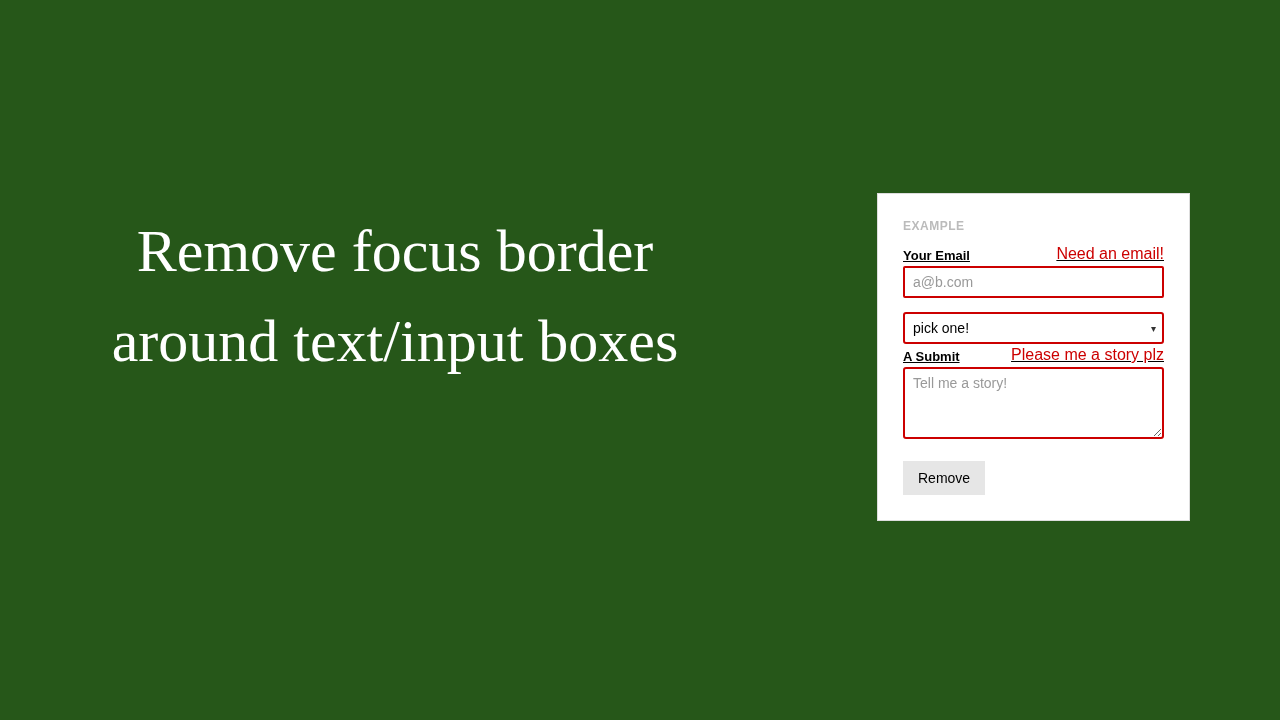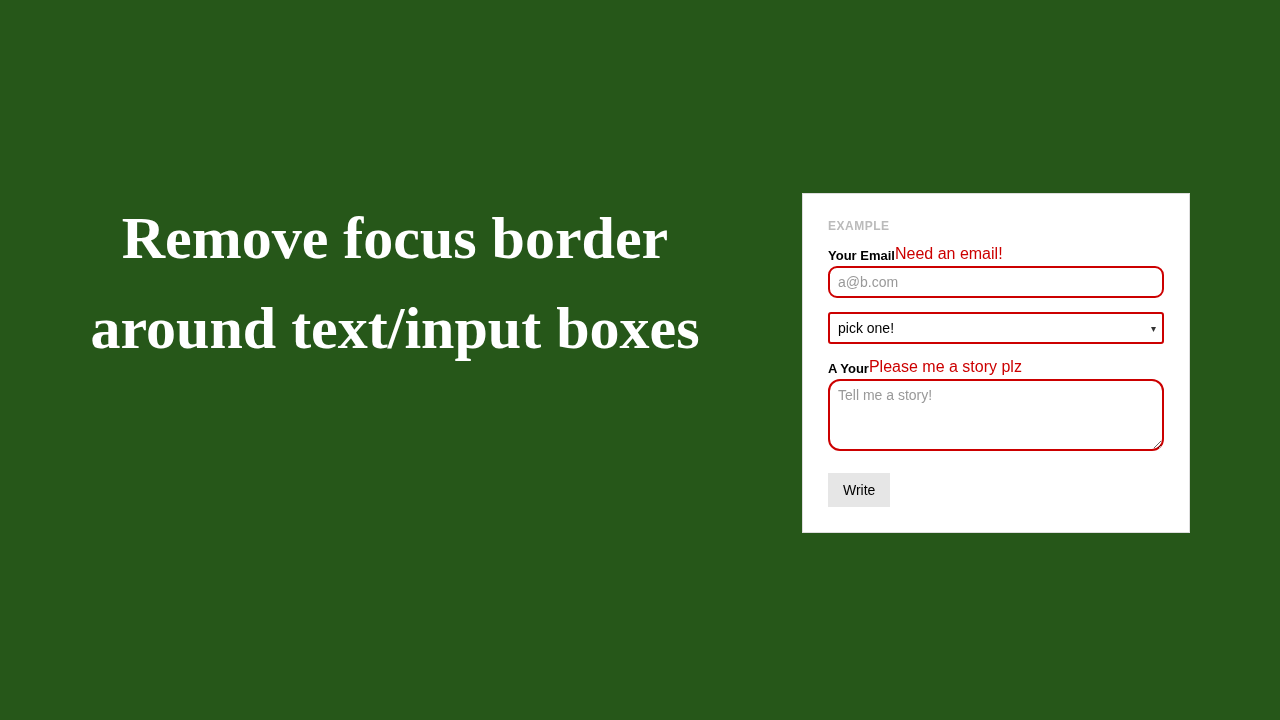--- a/index.html
+++ b/index.html
@@ -11,79 +11,80 @@
       width: 1280px;
       height: 720px;
       background: #265719;
       position: relative;
       font-family: Georgia, 'Times New Roman', serif;
       overflow: hidden;
     }
     .title {
       position: absolute;
       left: 75px;
-      top: 193px;
+      top: 206px;
       width: 640px;
       color: #ffffff;
       font-size: 60px;
       line-height: 1.5;
       text-align: center;
-      font-weight: 700;
+      font-weight: 400;
     }
     .form-card {
       position: absolute;
       right: 90px;
       top: 193px;
-      width: 388px;
+      width: 313px;
       background: #ffffff;
       border: 1px solid #ddd;
       padding: 25px;
       font-family: Arial, Helvetica, sans-serif;
     }
     .form-header {
       color: #bbb;
       font-size: 12px;
       font-weight: bold;
       letter-spacing: 0.5px;
       margin-bottom: 12px;
     }
     .field-row {
       display: flex;
-      justify-content: flex-start;
+      justify-content: space-between;
       align-items: flex-end;
       margin-bottom: 3px;
+      text-decoration: underline;
     }
     .field-label {
       color: #000;
       font-size: 13px;
       font-weight: bold;
     }
     .field-error {
       color: #c00;
       font-size: 16px;
       font-weight: normal;
     }
     .field-input {
       width: 100%;
       border: 2px solid #c00;
-      border-radius: 9px;
+      border-radius: 2px;
       padding: 6px 8px;
       font-size: 14px;
       font-family: Arial, Helvetica, sans-serif;
       color: #000;
       background: #fff;
       outline: none;
       margin-bottom: 14px;
     }
     .field-input::placeholder {
       color: #999;
     }
     .select-wrap {
       position: relative;
-      margin-bottom: 14px;
+      margin-bottom: 2px;
     }
     .field-select {
       width: 100%;
       border: 2px solid #c00;
       border-radius: 3px;
       padding: 6px 8px;
       font-size: 14px;
       font-family: Arial, Helvetica, sans-serif;
       color: #000;
       background: #fff;
@@ -97,21 +98,21 @@
       top: 50%;
       transform: translateY(-50%);
       pointer-events: none;
       font-size: 10px;
       color: #333;
     }
     .field-textarea {
       width: 100%;
       height: 72px;
       border: 2px solid #c00;
-      border-radius: 12px;
+      border-radius: 3px;
       padding: 6px 8px;
       font-size: 14px;
       font-family: Arial, Helvetica, sans-serif;
       color: #000;
       background: #fff;
       outline: none;
       resize: both;
       margin-bottom: 18px;
     }
     .field-textarea::placeholder {
@@ -142,19 +143,19 @@
   <input type="text" class="field-input" placeholder="a@b.com" style="">
 
   <div class="select-wrap">
     <select class="field-select">
       <option>pick one!</option>
     </select>
     <span class="select-arrow">▾</span>
   </div>
 
   <div class="field-row">
-    <span class="field-label">A Your</span>
+    <span class="field-label">A Submit</span>
     <span class="field-error">Please me a story plz</span>
   </div>
   <textarea class="field-textarea" placeholder="Tell me a story!" style=""></textarea>
 
-  <button class="submit-btn">Write</button>
+  <button class="submit-btn">Remove</button>
 </div>
 
 </body></html>

